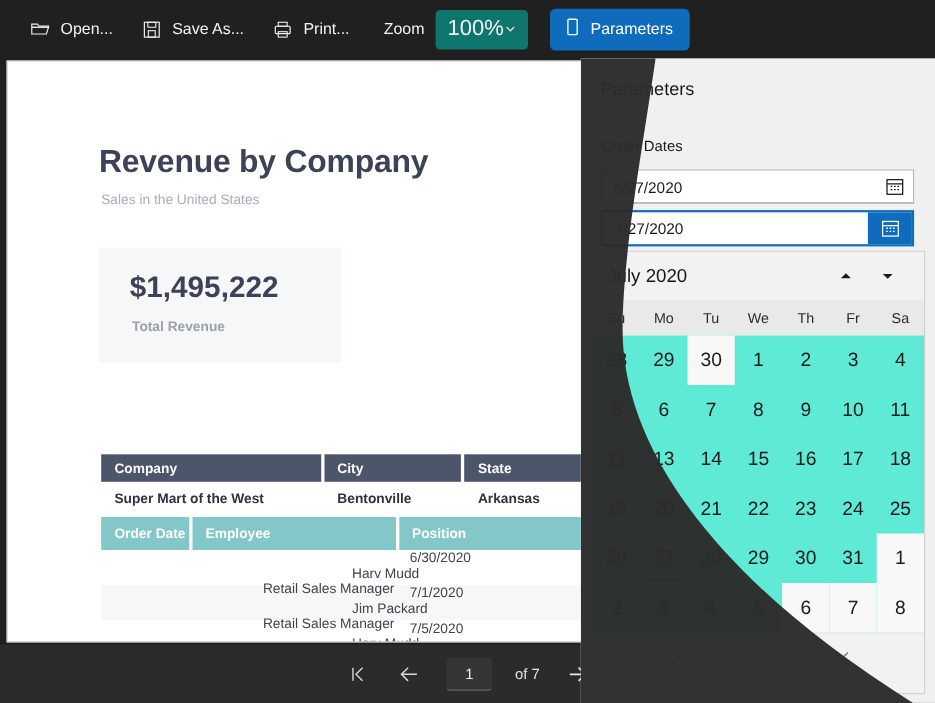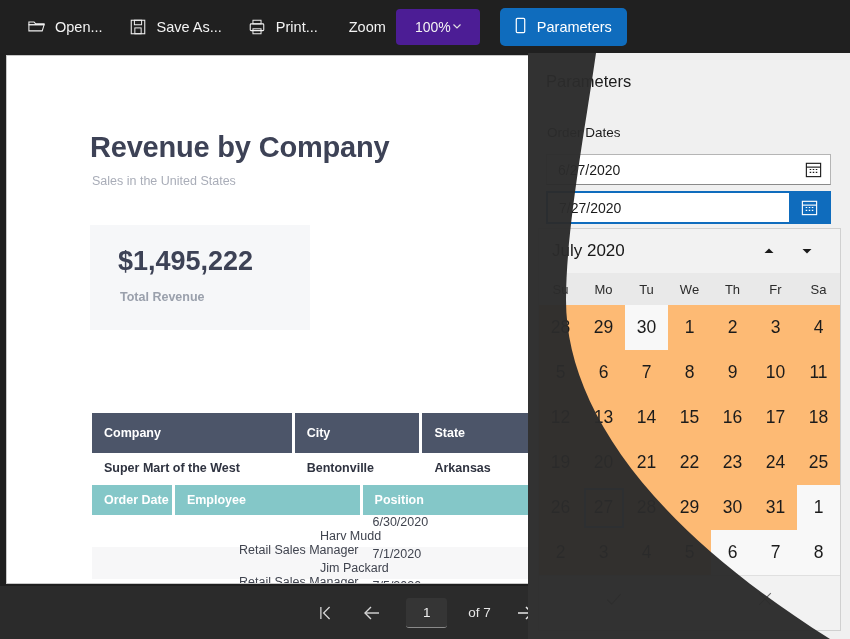--- a/index.html
+++ b/index.html
@@ -23,24 +23,24 @@
     height: 38px; padding: 0 13px;
     color: #f3f3f3; font-size: 14.5px;
     border-radius: 4px; cursor: default;
     white-space: nowrap;
   }
   .tb-btn .ico { display: flex; align-items: center; justify-content: center; width: 19px; height: 19px; }
   .tb-label-plain {
     color: #f3f3f3; font-size: 14.5px; padding: 0 10px 0 18px; white-space: nowrap;
   }
   .zoom-combo {
-    display: flex; align-items: center; justify-content: center;
+    display: flex; align-items: center; justify-content: flex-start;
     width: 84px; height: 36px; padding: 0 9px 0 11px;
-    background: #4c1d95; border-radius: 4px;
-    color: #f3f3f3; font-size: 14px;
+    background: #0f766e; border-radius: 4px;
+    color: #f3f3f3; font-size: 20px;
     margin-right: 6px;
   }
   .params-btn {
     position: relative;
     display: flex; align-items: center; gap: 9px;
     height: 38px; padding: 0 15px 0 13px;
     background: #0f6cbd; color: #ffffff;
     border-radius: 5px; font-size: 14.5px;
     margin-left: 14px; white-space: nowrap;
   }
@@ -79,21 +79,21 @@
   .kpi-lbl {
     position: absolute; left: 30px; top: 65px;
     font-size: 12.5px; color: #9aa0ac; font-weight: bold;
   }
 
   .tbl-outer { position: absolute; left: 85px; top: 357px; width: 620px; }
   .hdr-row { display: flex; gap: 3px; }
   .hdr-cell {
     background: #4c5569; color: #ffffff;
     font-size: 12.5px; font-weight: bold;
-    height: 40px; display: flex; align-items: center; padding-left: 12px;
+    height: 25px; display: flex; align-items: center; padding-left: 12px;
   }
   .hc-company { width: 200px; }
   .hc-city { width: 125px; }
   .hc-state { width: 290px; }
 
   .grp-row { display: flex; height: 30px; align-items: center; }
   .grp-cell {
     font-size: 12.5px; font-weight: bold; color: #2f3340; padding-left: 12px;
   }
   .gc-company { width: 203px; }
@@ -176,21 +176,21 @@
   .cal-month { flex: 1; font-size: 17px; color: #171717; }
   .cal-nav { width: 38px; height: 30px; display: flex; align-items: center; justify-content: center; }
   .cal-daynames {
     display: grid; grid-template-columns: repeat(7, 1fr);
     height: 32px; background: #e9e9e9;
   }
   .dayname { display: flex; align-items: center; justify-content: center; font-size: 13px; color: #2b2b2b; }
   .cal-grid {
     display: grid; grid-template-columns: repeat(7, 1fr);
     grid-auto-rows: 45px;
-    background: #fdba74;
+    background: #5eead4;
   }
   .cal-cell {
     display: flex; align-items: center; justify-content: center;
     font-size: 17.5px; color: #1b1b1b;
   }
   .cal-cell.hover { background: #f8f8f8; }
   .cal-cell.sel { }
   .cal-cell.sel .ring {
     width: 40px; height: 40px; border: 2px solid #6aa8dd;
     display: flex; align-items: center; justify-content: center;

